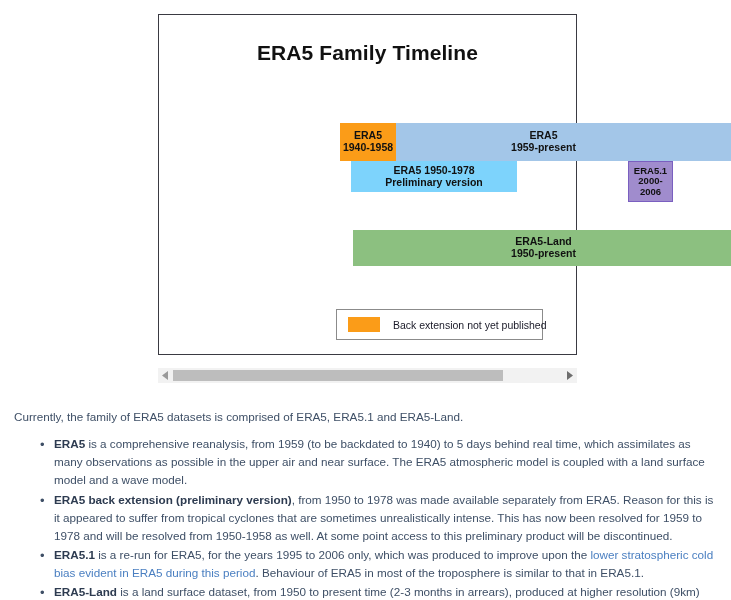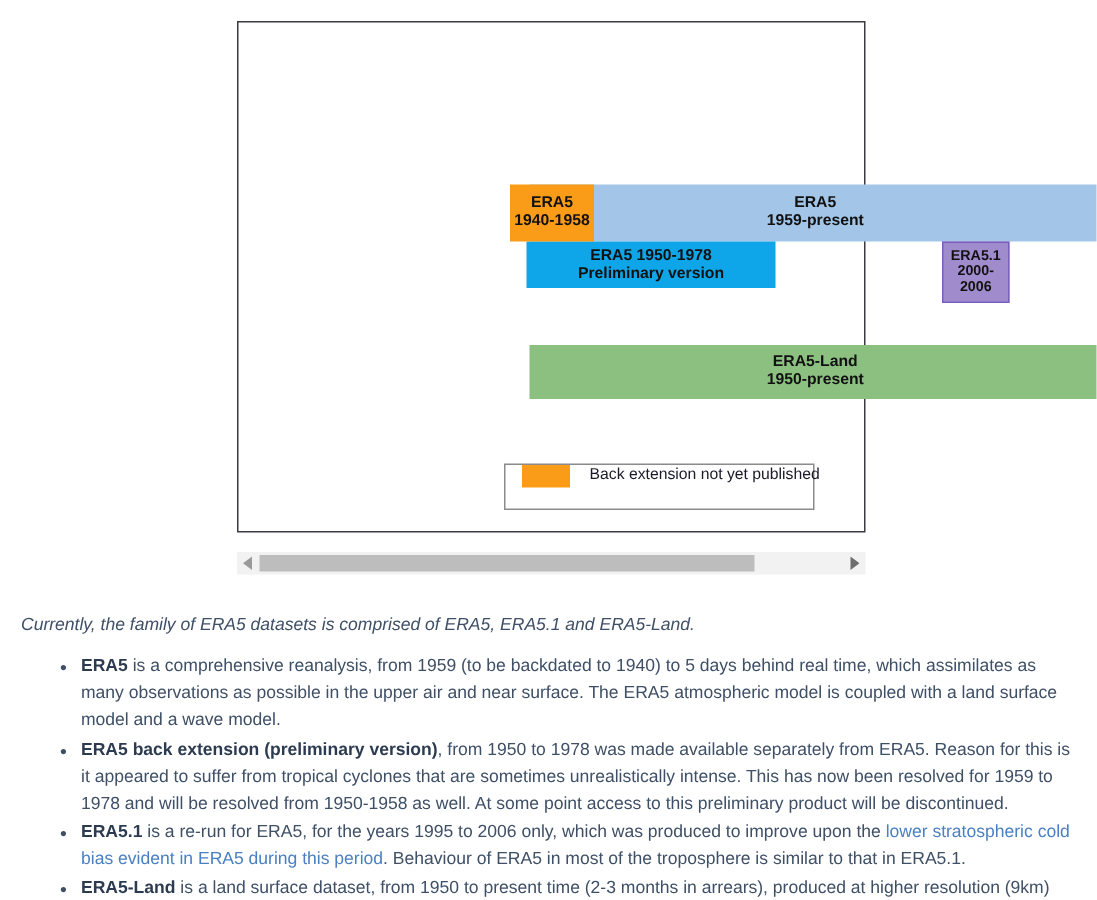--- a/index.html
+++ b/index.html
@@ -69,21 +69,21 @@
     height: 38px;
     background: #fb9c18;
     font-size: 10.5px;
     z-index: 3;
   }
   #bar-era5-prelim {
     left: 192px;
     top: 146px;
     width: 166px;
     height: 31px;
-    background: #0ea5e9;
+    background: #7dd3fc;
     font-size: 10.5px;
     z-index: 2;
   }
   #bar-era51 {
     left: 469px;
     top: 146px;
     width: 45px;
     height: 41px;
     background: #a08ccd;
     border: 1.5px solid #7a5fc0;
@@ -103,20 +103,21 @@
   
   #figure-legend {
     position: absolute;
     left: 177px;
     top: 294px;
     width: 207px;
     height: 31px;
     border: 1.5px solid #8b8b8b;
     background: #ffffff;
     display: flex;
+    align-items: center;
     box-sizing: border-box;
   }
   #legend-swatch {
     width: 32px;
     height: 15px;
     background: #fb9c18;
     margin-left: 11px;
     flex: 0 0 auto;
   }
   #legend-label {
@@ -166,21 +167,20 @@
     position: absolute;
     left: 14px;
     top: 408px;
     width: 706px;
     color: #3e4f66;
     font-size: 11.7px;
     line-height: 1.55;
   }
   #intro-paragraph {
     margin: 0 0 9px 0;
-    font-style: italic;
   }
   #dataset-list {
     margin: 0;
     padding-left: 28px;
     list-style: none;
   }
   #dataset-list li {
     position: relative;
     margin-bottom: 1px;
     margin-left: 12px;
@@ -195,20 +195,21 @@
     line-height: 1.55;
   }
   .term { font-weight: bold; color: #2d3b50; }
   .link { color: #4a7fc1; }
 </style>
 </head>
 <body>
 
 <div id="figure-panel">
 
+  <div id="figure-title">ERA5 Family Timeline</div>
 
   <div class="bar" id="bar-era5-main">ERA5
 1959-present</div>
 
   <div class="bar" id="bar-era5-back">ERA5
 1940-1958</div>
 
   <div class="bar" id="bar-era5-prelim">ERA5 1950-1978
 Preliminary version</div>
 

